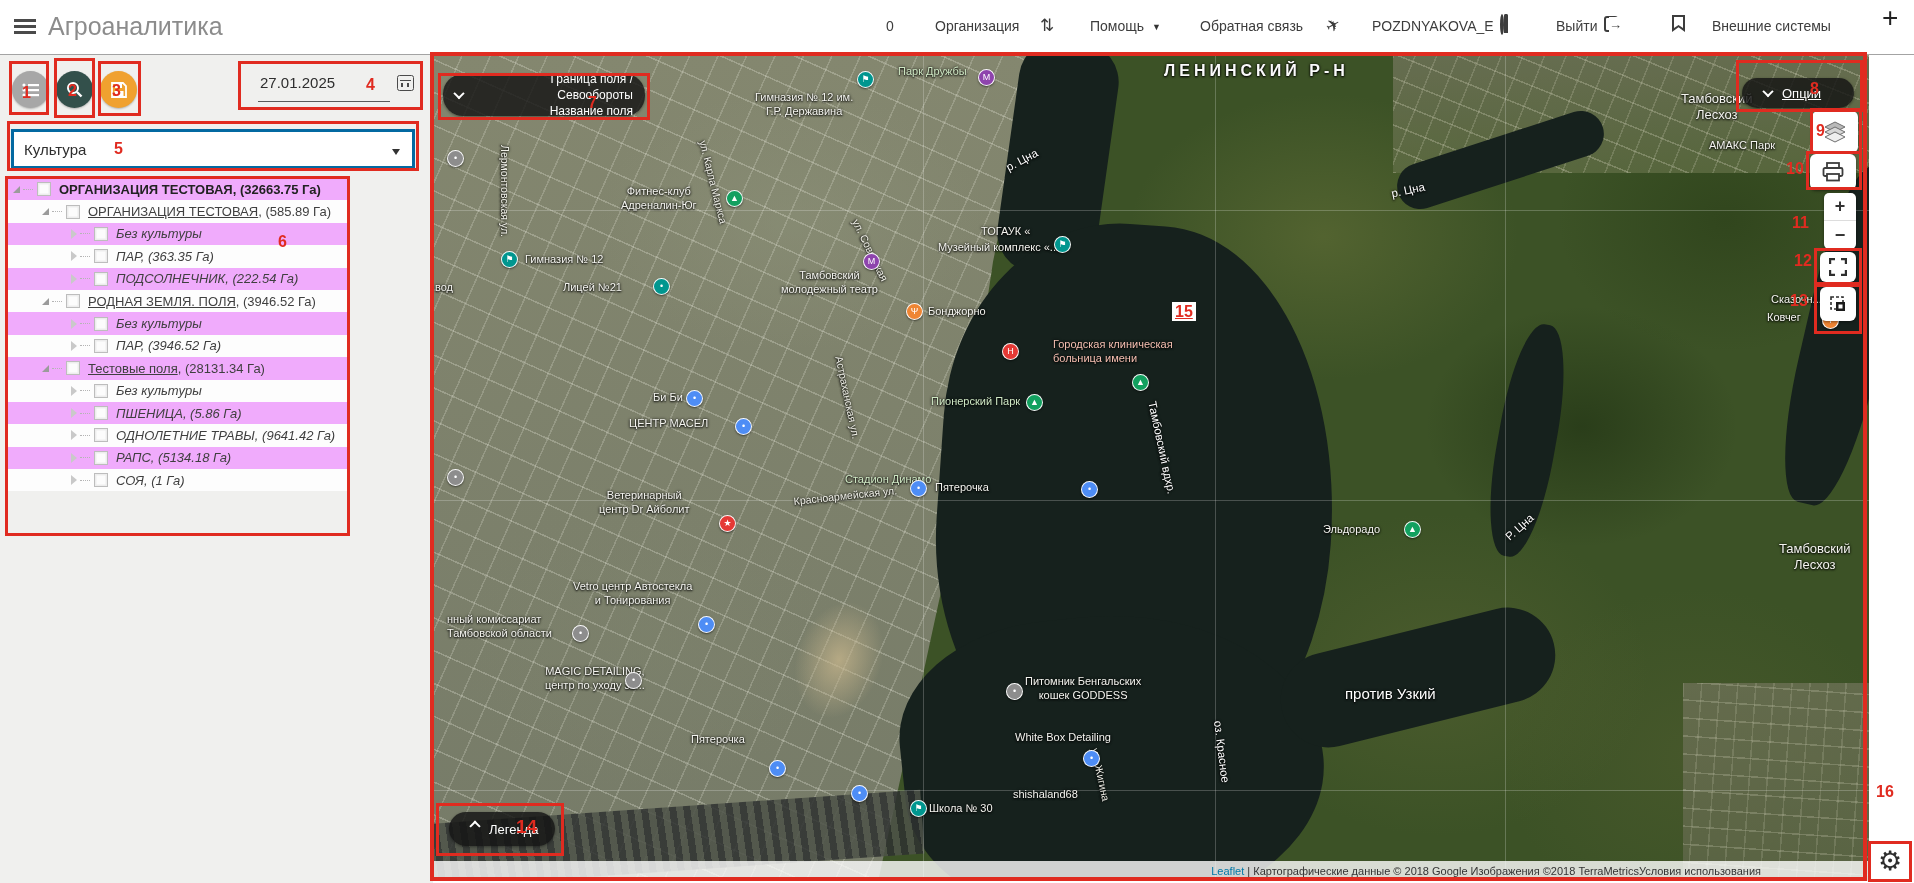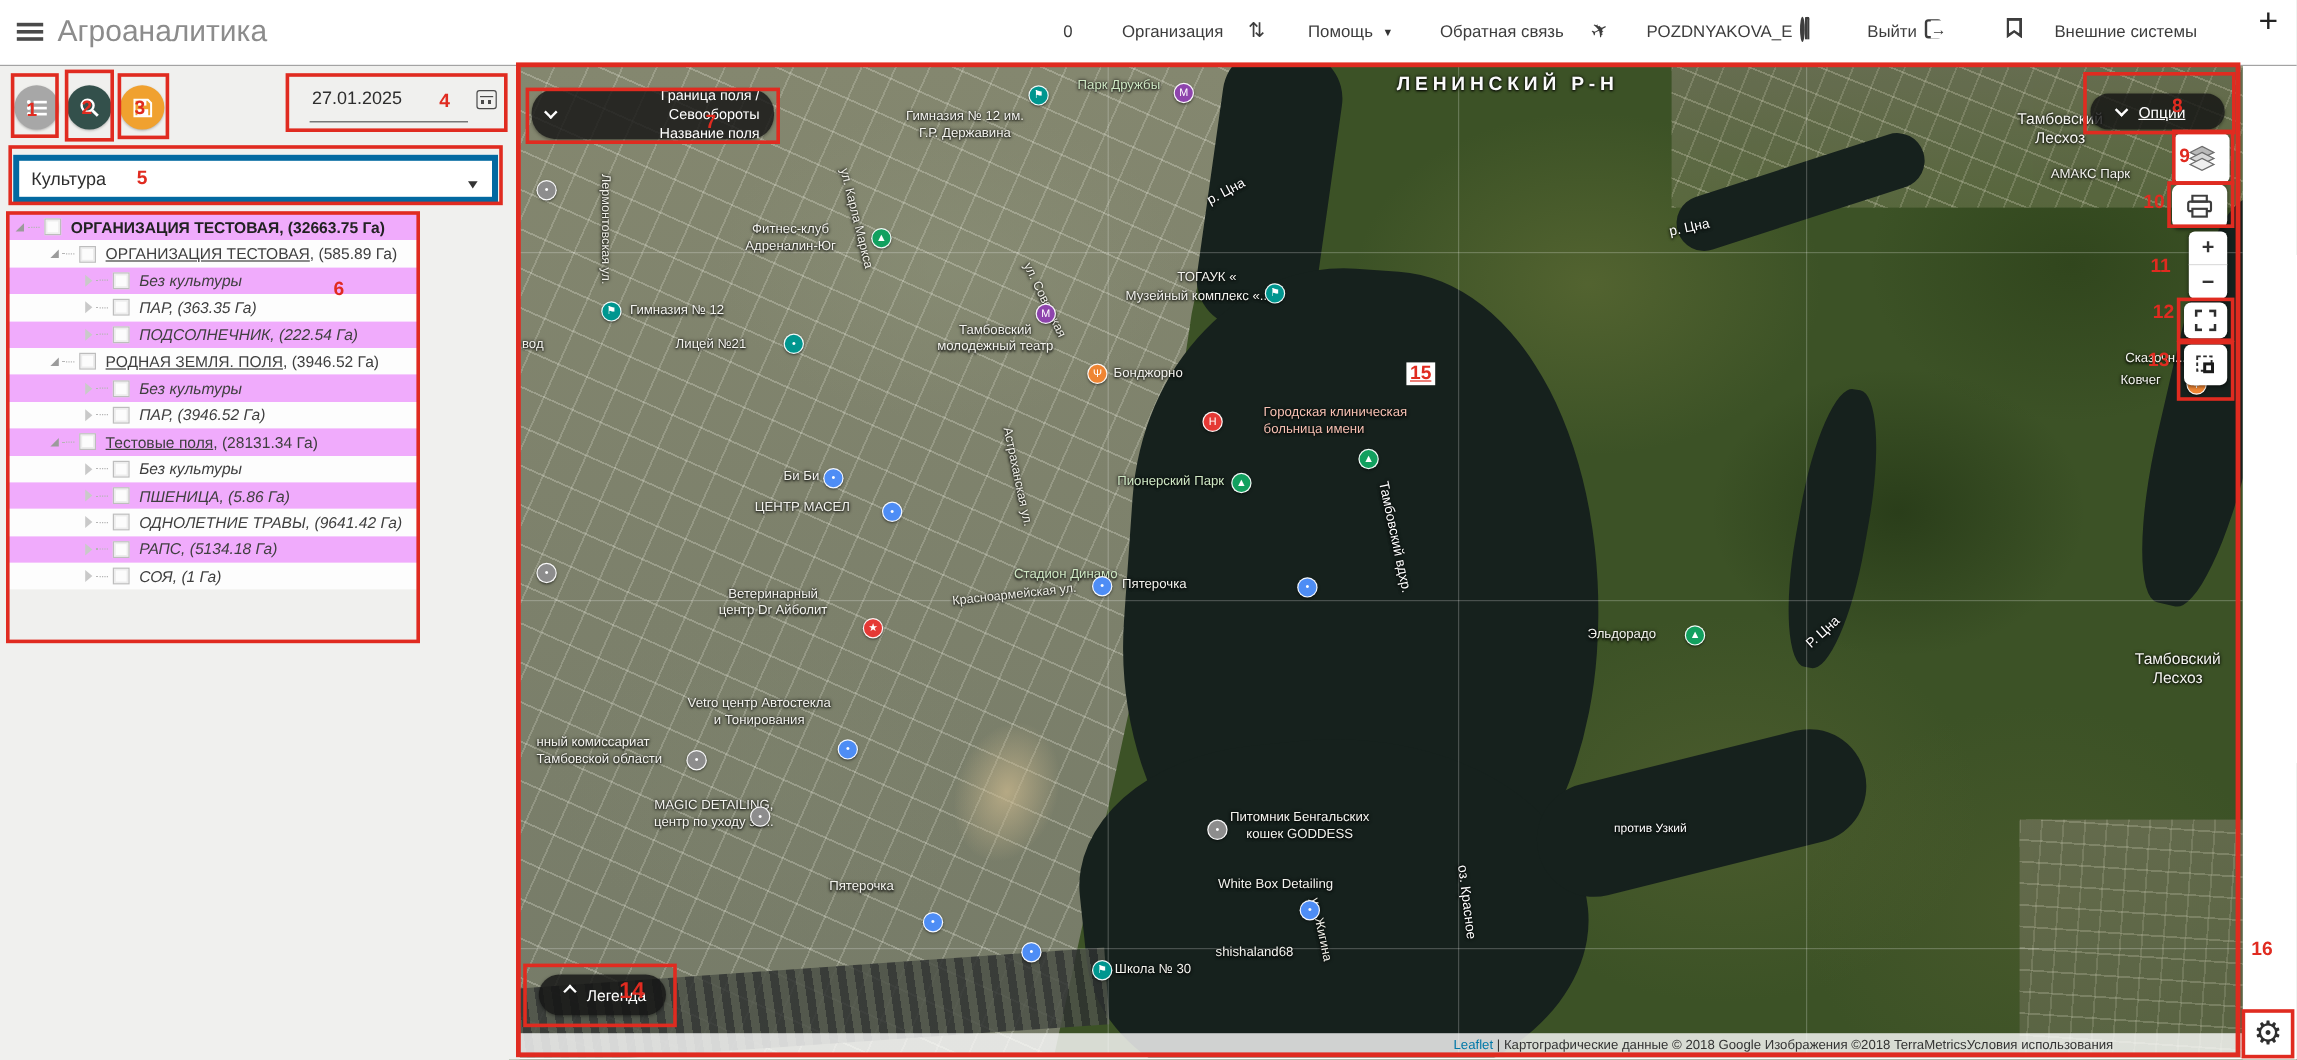--- a/index.html
+++ b/index.html
@@ -30,21 +30,21 @@
   .circle-btn { position:absolute; width:37px; height:37px; border-radius:50%; top:16px; display:flex; align-items:center; justify-content:center; cursor:pointer; box-shadow:0 1px 2px rgba(0,0,0,.25); }
   .cb-gray { background:#a7a7a7; left:12px; }
   .cb-dark { background:#33504b; left:56px; }
   .cb-orange { background:#f0a12f; left:100px; }
   .date-wrap { position:absolute; left:246px; top:13px; width:168px; height:36px; }
   .date-text { position:absolute; left:14px; top:6px; font-size:15px; color:#2e2e2e; }
   .date-underline { position:absolute; left:12px; right:24px; bottom:2px; border-bottom:1px solid #5a5a5a; }
   .cal-ic { position:absolute; right:0; top:7px; width:17px; height:16px; border:1.6px solid #4a4a4a; border-radius:2.5px; }
   .cal-ic i { position:absolute; left:2px; right:2px; top:3.5px; border-top:1.4px solid #4a4a4a; display:block; }
   .cal-ic b { position:absolute; left:3px; top:7px; width:8px; height:4px; border-left:2px dotted #4a4a4a; border-right:2px dotted #4a4a4a; }
-  .select { position:absolute; left:11px; top:74px; width:404px; height:40px; background:#fff; border:5px solid #0369a1; display:flex; align-items:center; cursor:pointer; }
+  .select { position:absolute; left:11px; top:74px; width:404px; height:40px; background:#fff; border:3px solid #0369a1; display:flex; align-items:center; cursor:pointer; }
   .select .sel-text { margin-left:10px; font-size:15px; color:#2e2e2e; }
   .sel-arrow { position:absolute; right:12px; top:17px; width:0; height:0; border-left:4.5px solid transparent; border-right:4.5px solid transparent; border-top:6px solid #333; }
 
   
   #tree { position:absolute; left:5px; top:123px; width:344px; background:#fdfdfd; }
   .trow { height:22.4px; display:flex; align-items:center; padding-left:calc(8px + var(--lvl) * 29px); font-size:13px; color:#3f3f3f; cursor:pointer; }
   .trow.g { background:#f0abfc; }
   .trow.w { background:#fdfdfd; }
   .exp { display:inline-block; width:0; height:0; flex:none; }
   .exp.open { border-left:7px solid transparent; border-bottom:7px solid #9b9b9b; }
@@ -355,21 +355,21 @@
   <div class="mlabel" style="left:112px;top:610px">MAGIC DETAILING,
 центр по уходу за...</div>
   <div class="mlabel" style="left:592px;top:620px">Питомник Бенгальских
 кошек GODDESS</div>
   <div class="mlabel" style="left:582px;top:676px">White Box Detailing</div>
   <div class="mlabel" style="left:258px;top:678px">Пятерочка</div>
   <div class="mlabel" style="left:580px;top:733px">shishaland68</div>
   <div class="mlabel" style="left:496px;top:747px">Школа № 30</div>
   <div class="mlabel water-l" style="left:726px;top:345px;transform:rotate(78deg);transform-origin:0 0">Тамбовский вдхр.</div>
   <div class="mlabel water-l" style="left:792px;top:665px;transform:rotate(83deg);transform-origin:0 0">оз. Красное</div>
-  <div class="mlabel water-l" style="left:912px;top:630px;font-size:10px">против Узкий</div>
+  <div class="mlabel water-l" style="left:912px;top:630px;font-size:15px">против Узкий</div>
   <div class="mlabel water-l" style="left:572px;top:98px;transform:rotate(-28deg)">р. Цна</div>
   <div class="mlabel water-l" style="left:958px;top:128px;transform:rotate(-12deg)">р. Цна</div>
   <div class="mlabel water-l" style="left:1070px;top:465px;transform:rotate(-42deg)">Р. Цна</div>
   <div class="mlabel big" style="left:1248px;top:36px">Тамбовский
 Лесхоз</div>
   <div class="mlabel" style="left:1276px;top:84px">АМАКС Парк</div>
   <div class="mlabel" style="left:1334px;top:256px">Ковчег</div>
   <div class="mlabel big" style="left:1346px;top:486px">Тамбовский
 Лесхоз</div>
   <div class="mlabel street" style="left:78px;top:90px;transform:rotate(90deg)">Лермонтовская ул.</div>

